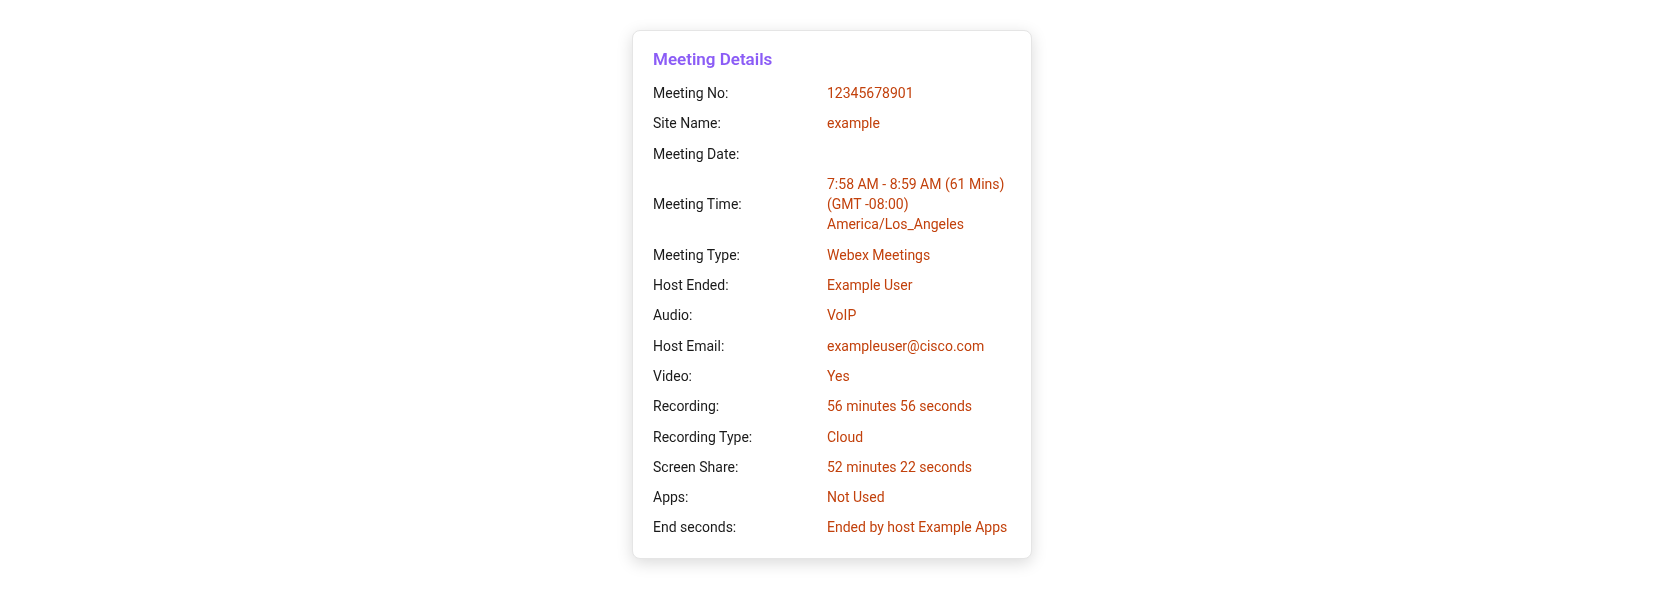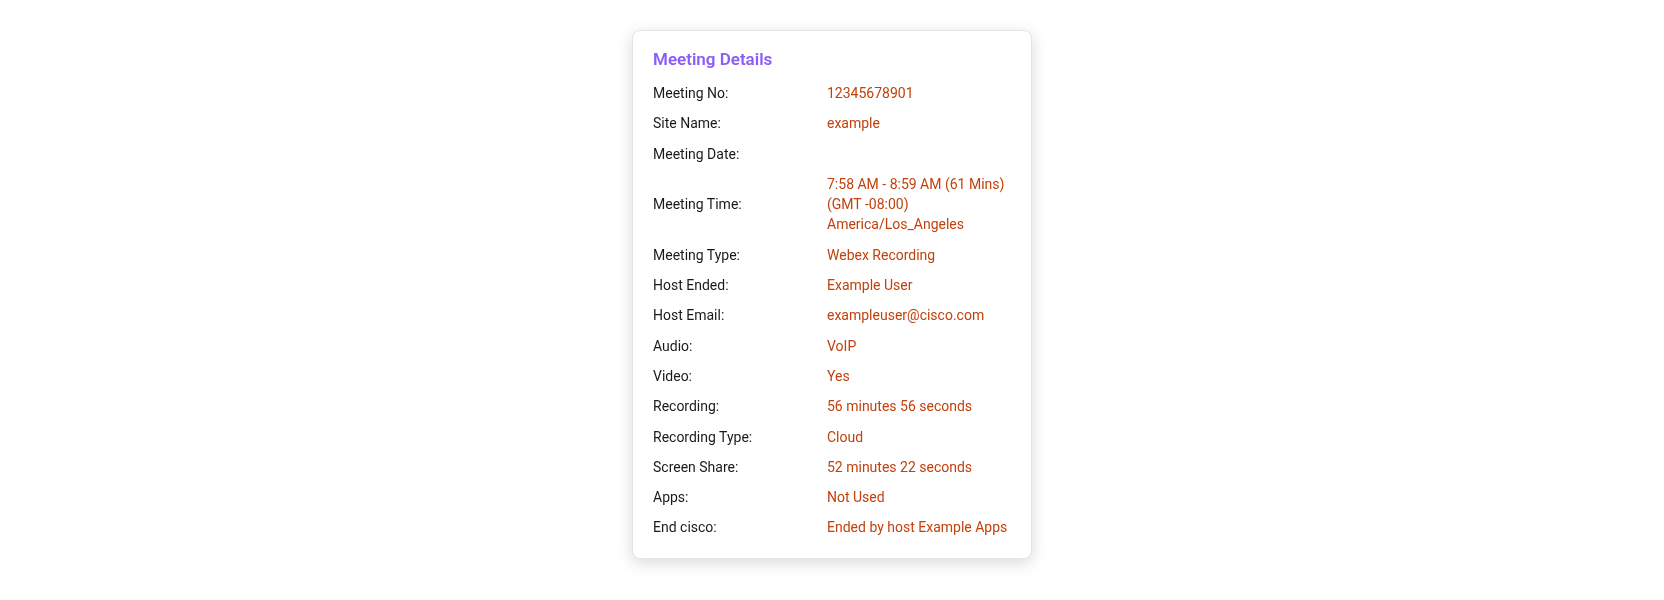--- a/index.html
+++ b/index.html
@@ -73,36 +73,36 @@
     <div class="label">Meeting Date:</div>
   </div>
 
   <div class="row">
     <div class="label">Meeting Time:</div>
     <div class="value">7:58 AM - 8:59 AM (61 Mins) (GMT -08:00) America/Los_Angeles</div>
   </div>
 
   <div class="row">
     <div class="label">Meeting Type:</div>
-    <div class="value">Webex Recording</div>
+    <div class="value">Webex Meetings</div>
   </div>
 
   <div class="row">
     <div class="label">Host Ended:</div>
     <div class="value">Example User</div>
   </div>
 
   <div class="row">
-    <div class="label">Host Email:</div>
-    <div class="value">exampleuser@cisco.com</div>
+    <div class="label">Audio:</div>
+    <div class="value">VoIP</div>
   </div>
 
   <div class="row">
-    <div class="label">Audio:</div>
-    <div class="value">VoIP</div>
+    <div class="label">Host Email:</div>
+    <div class="value">exampleuser@cisco.com</div>
   </div>
 
   <div class="row">
     <div class="label">Video:</div>
     <div class="value">Yes</div>
   </div>
 
   <div class="row">
     <div class="label">Recording:</div>
     <div class="value">56 minutes 56 seconds</div>
@@ -117,16 +117,16 @@
     <div class="label">Screen Share:</div>
     <div class="value">52 minutes 22 seconds</div>
   </div>
 
   <div class="row">
     <div class="label">Apps:</div>
     <div class="value">Not Used</div>
   </div>
 
   <div class="row">
-    <div class="label">End cisco:</div>
+    <div class="label">End seconds:</div>
     <div class="value">Ended by host Example Apps</div>
   </div>
 </div>
 
 </body></html>

